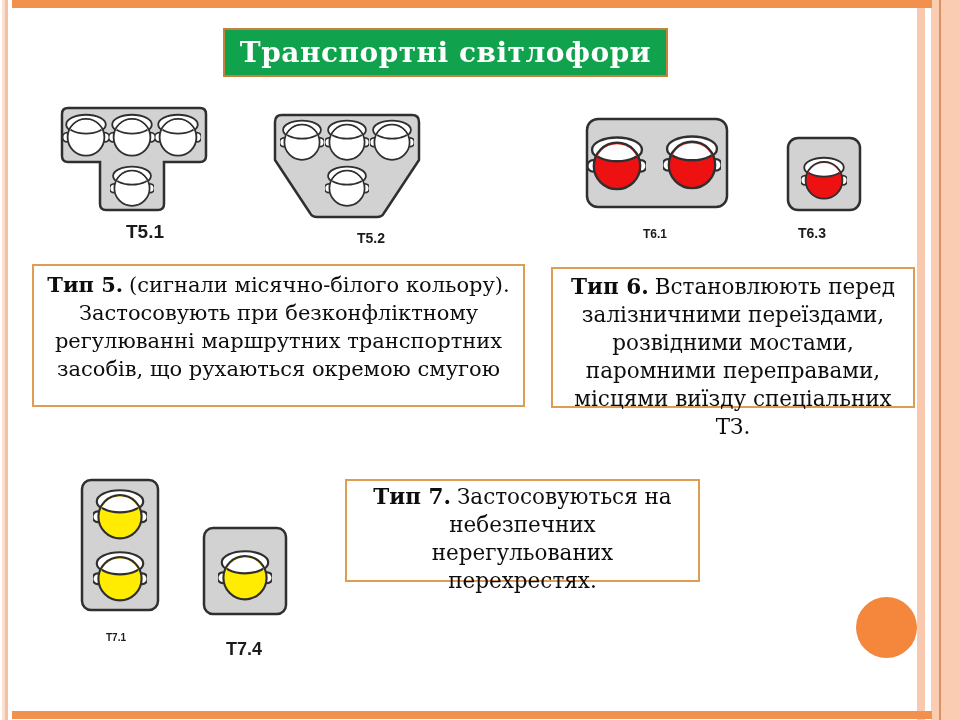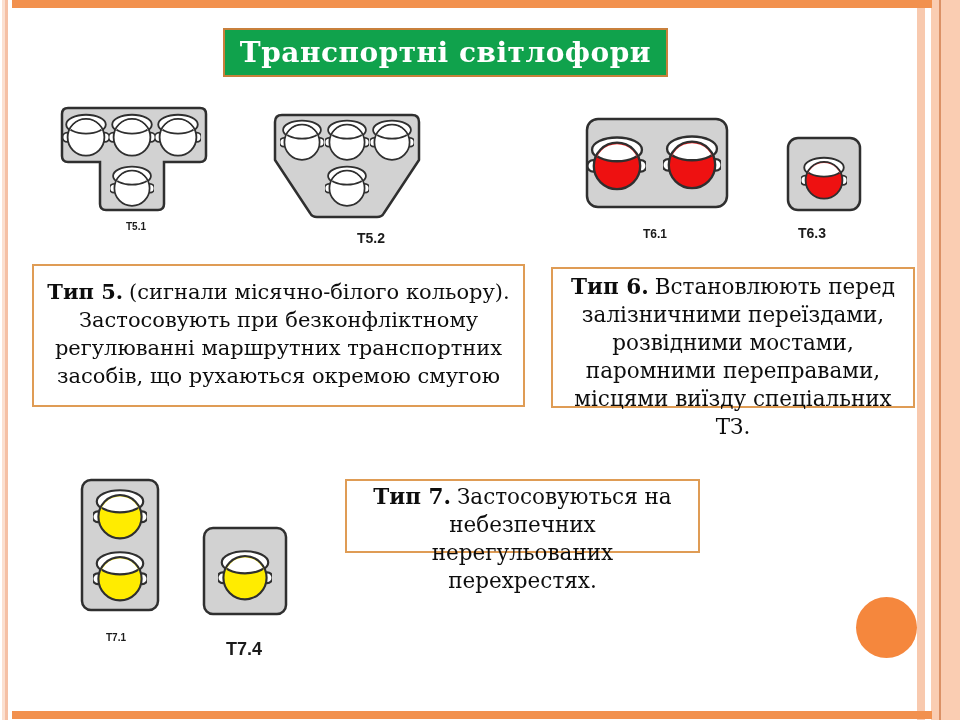--- a/index.html
+++ b/index.html
@@ -27,23 +27,23 @@
 
   
   svg.tl{position:absolute;}
   .tl-label{position:absolute;transform:translateX(-50%);font-family:"Liberation Sans",sans-serif;
             font-weight:bold;color:#1b1b1b;white-space:nowrap;}
 
   
   .info-box{position:absolute;background:#ffffff;border:2px solid #df9c55;box-sizing:border-box;
             text-align:center;color:#0d0d0d;}
   .info-box .hd{font-weight:bold;margin-right:6px;}
-  .box5{left:32px;top:264px;width:493px;height:143px;font-size:21px;line-height:28px;padding:12px 6px;}
+  .box5{left:32px;top:264px;width:493px;height:143px;font-size:21px;line-height:28px;padding:5px 6px;}
   .box6{left:551px;top:267px;width:364px;height:141px;font-size:21.5px;line-height:28px;padding:4px 16px;}
-  .box7{left:345px;top:479px;width:355px;height:74px;font-size:21.5px;line-height:28px;padding:2px 16px;}
+  .box7{left:345px;top:479px;width:355px;height:103px;font-size:21.5px;line-height:28px;padding:2px 16px;}
 </style>
 </head>
 <body>
 
 <div class="slide">
 
   <div class="stripe stripe-l1"></div>
   <div class="stripe stripe-l2"></div>
   <div class="stripe stripe-r1"></div>
   <div class="stripe stripe-r2"></div>
@@ -73,21 +73,21 @@
     </defs>
   </svg>
 
   <svg class="tl" style="left: 60px; top: 106px; color: rgb(255, 255, 255);" width="148" height="108" viewBox="0 0 148 108">
     <path d="M8 2 H140 Q146 2 146 8 V50 Q146 56 140 56 H104 V98 Q104 104 98 104 H46 Q40 104 40 98 V56 H8 Q2 56 2 50 V8 Q2 2 8 2 Z" fill="#d2d2d2" stroke="#2f2f2f" stroke-width="2.5"></path>
     <use href="#lamp" x="3" y="5" width="46" height="48"></use>
     <use href="#lamp" x="49" y="5" width="46" height="48"></use>
     <use href="#lamp" x="95" y="5" width="46" height="48"></use>
     <use href="#lamp" x="50" y="57" width="44" height="46"></use>
   </svg>
-  <div class="tl-label" style="left:136px;top:221px;font-size:10px">Т5.1</div>
+  <div class="tl-label" style="left:145px;top:221px;font-size:19px">Т5.1</div>
 
   <svg class="tl" style="left: 272px; top: 112px; color: rgb(255, 255, 255);" width="150" height="108" viewBox="0 0 150 108">
     <path d="M10 3 H140 Q147 3 147 10 V48 L112 101 Q110 105 105 105 H45 Q40 105 38 101 L3 48 V10 Q3 3 10 3 Z" fill="#d2d2d2" stroke="#2f2f2f" stroke-width="2.5" stroke-linejoin="round"></path>
     <use href="#lamp" x="8" y="5" width="44" height="46"></use>
     <use href="#lamp" x="53" y="5" width="44" height="46"></use>
     <use href="#lamp" x="98" y="5" width="44" height="46"></use>
     <use href="#lamp" x="53" y="51" width="44" height="46"></use>
   </svg>
   <div class="tl-label" style="left:371px;top:230px;font-size:14px">Т5.2</div>
 

